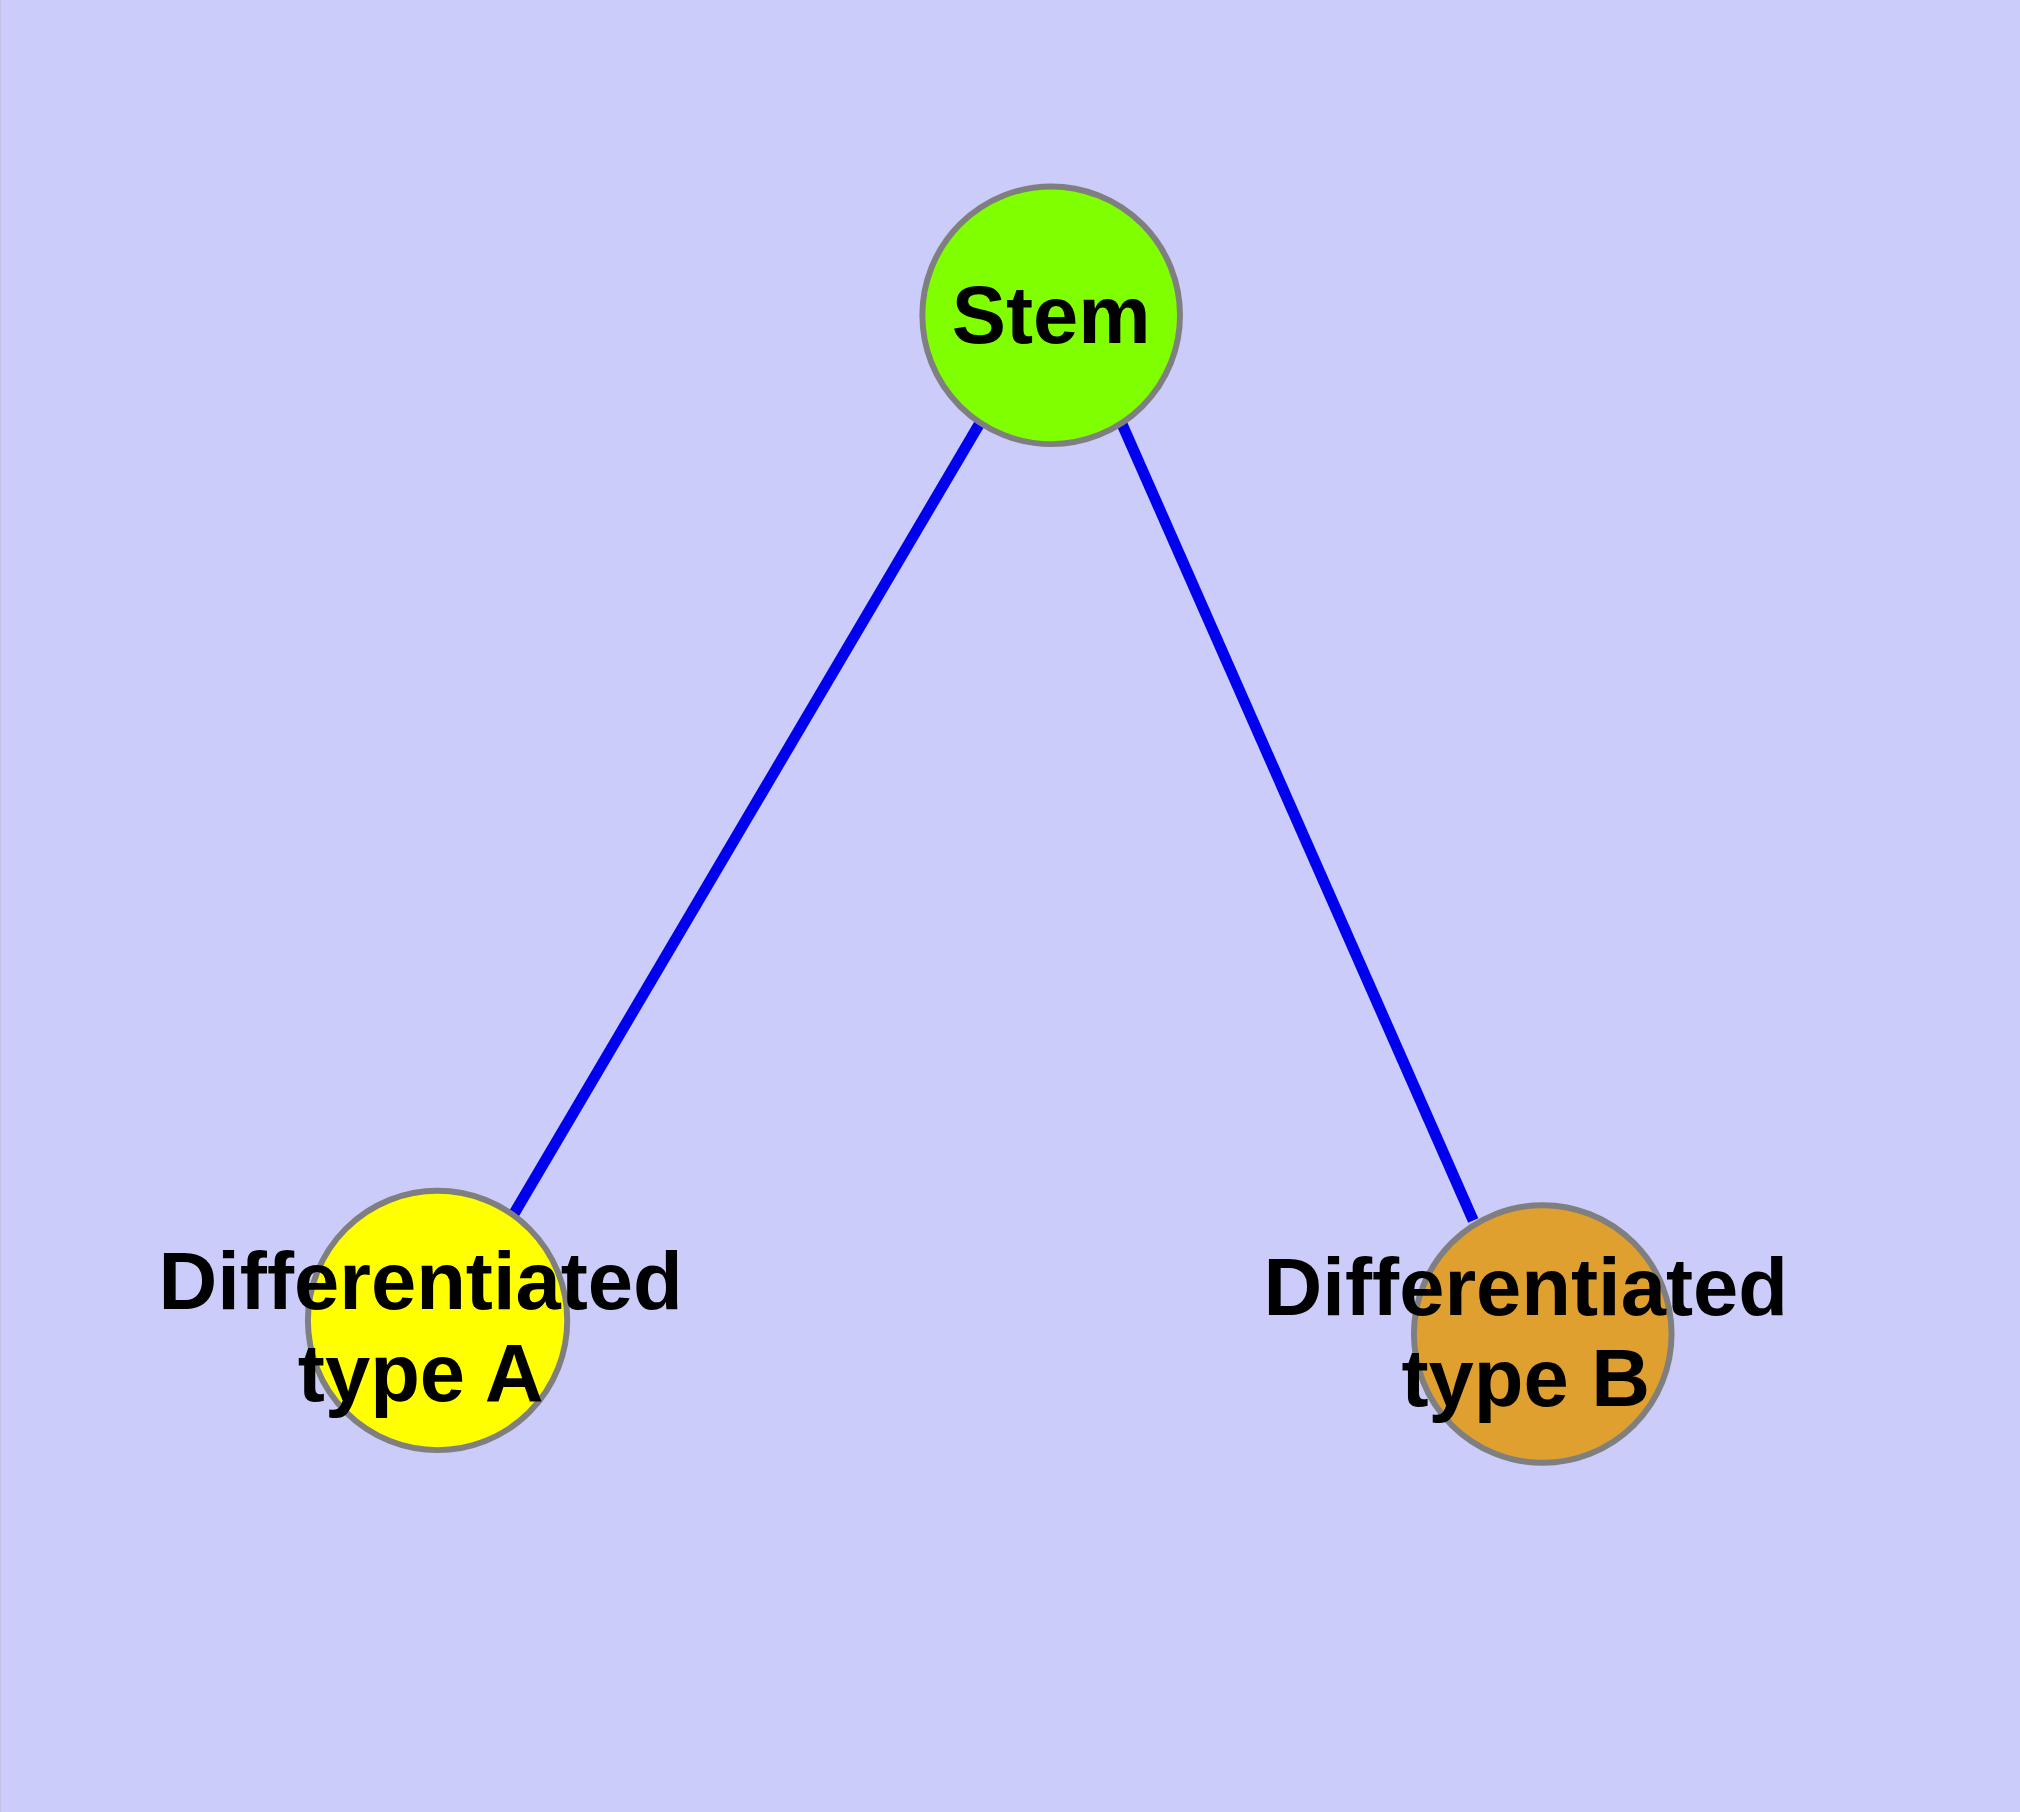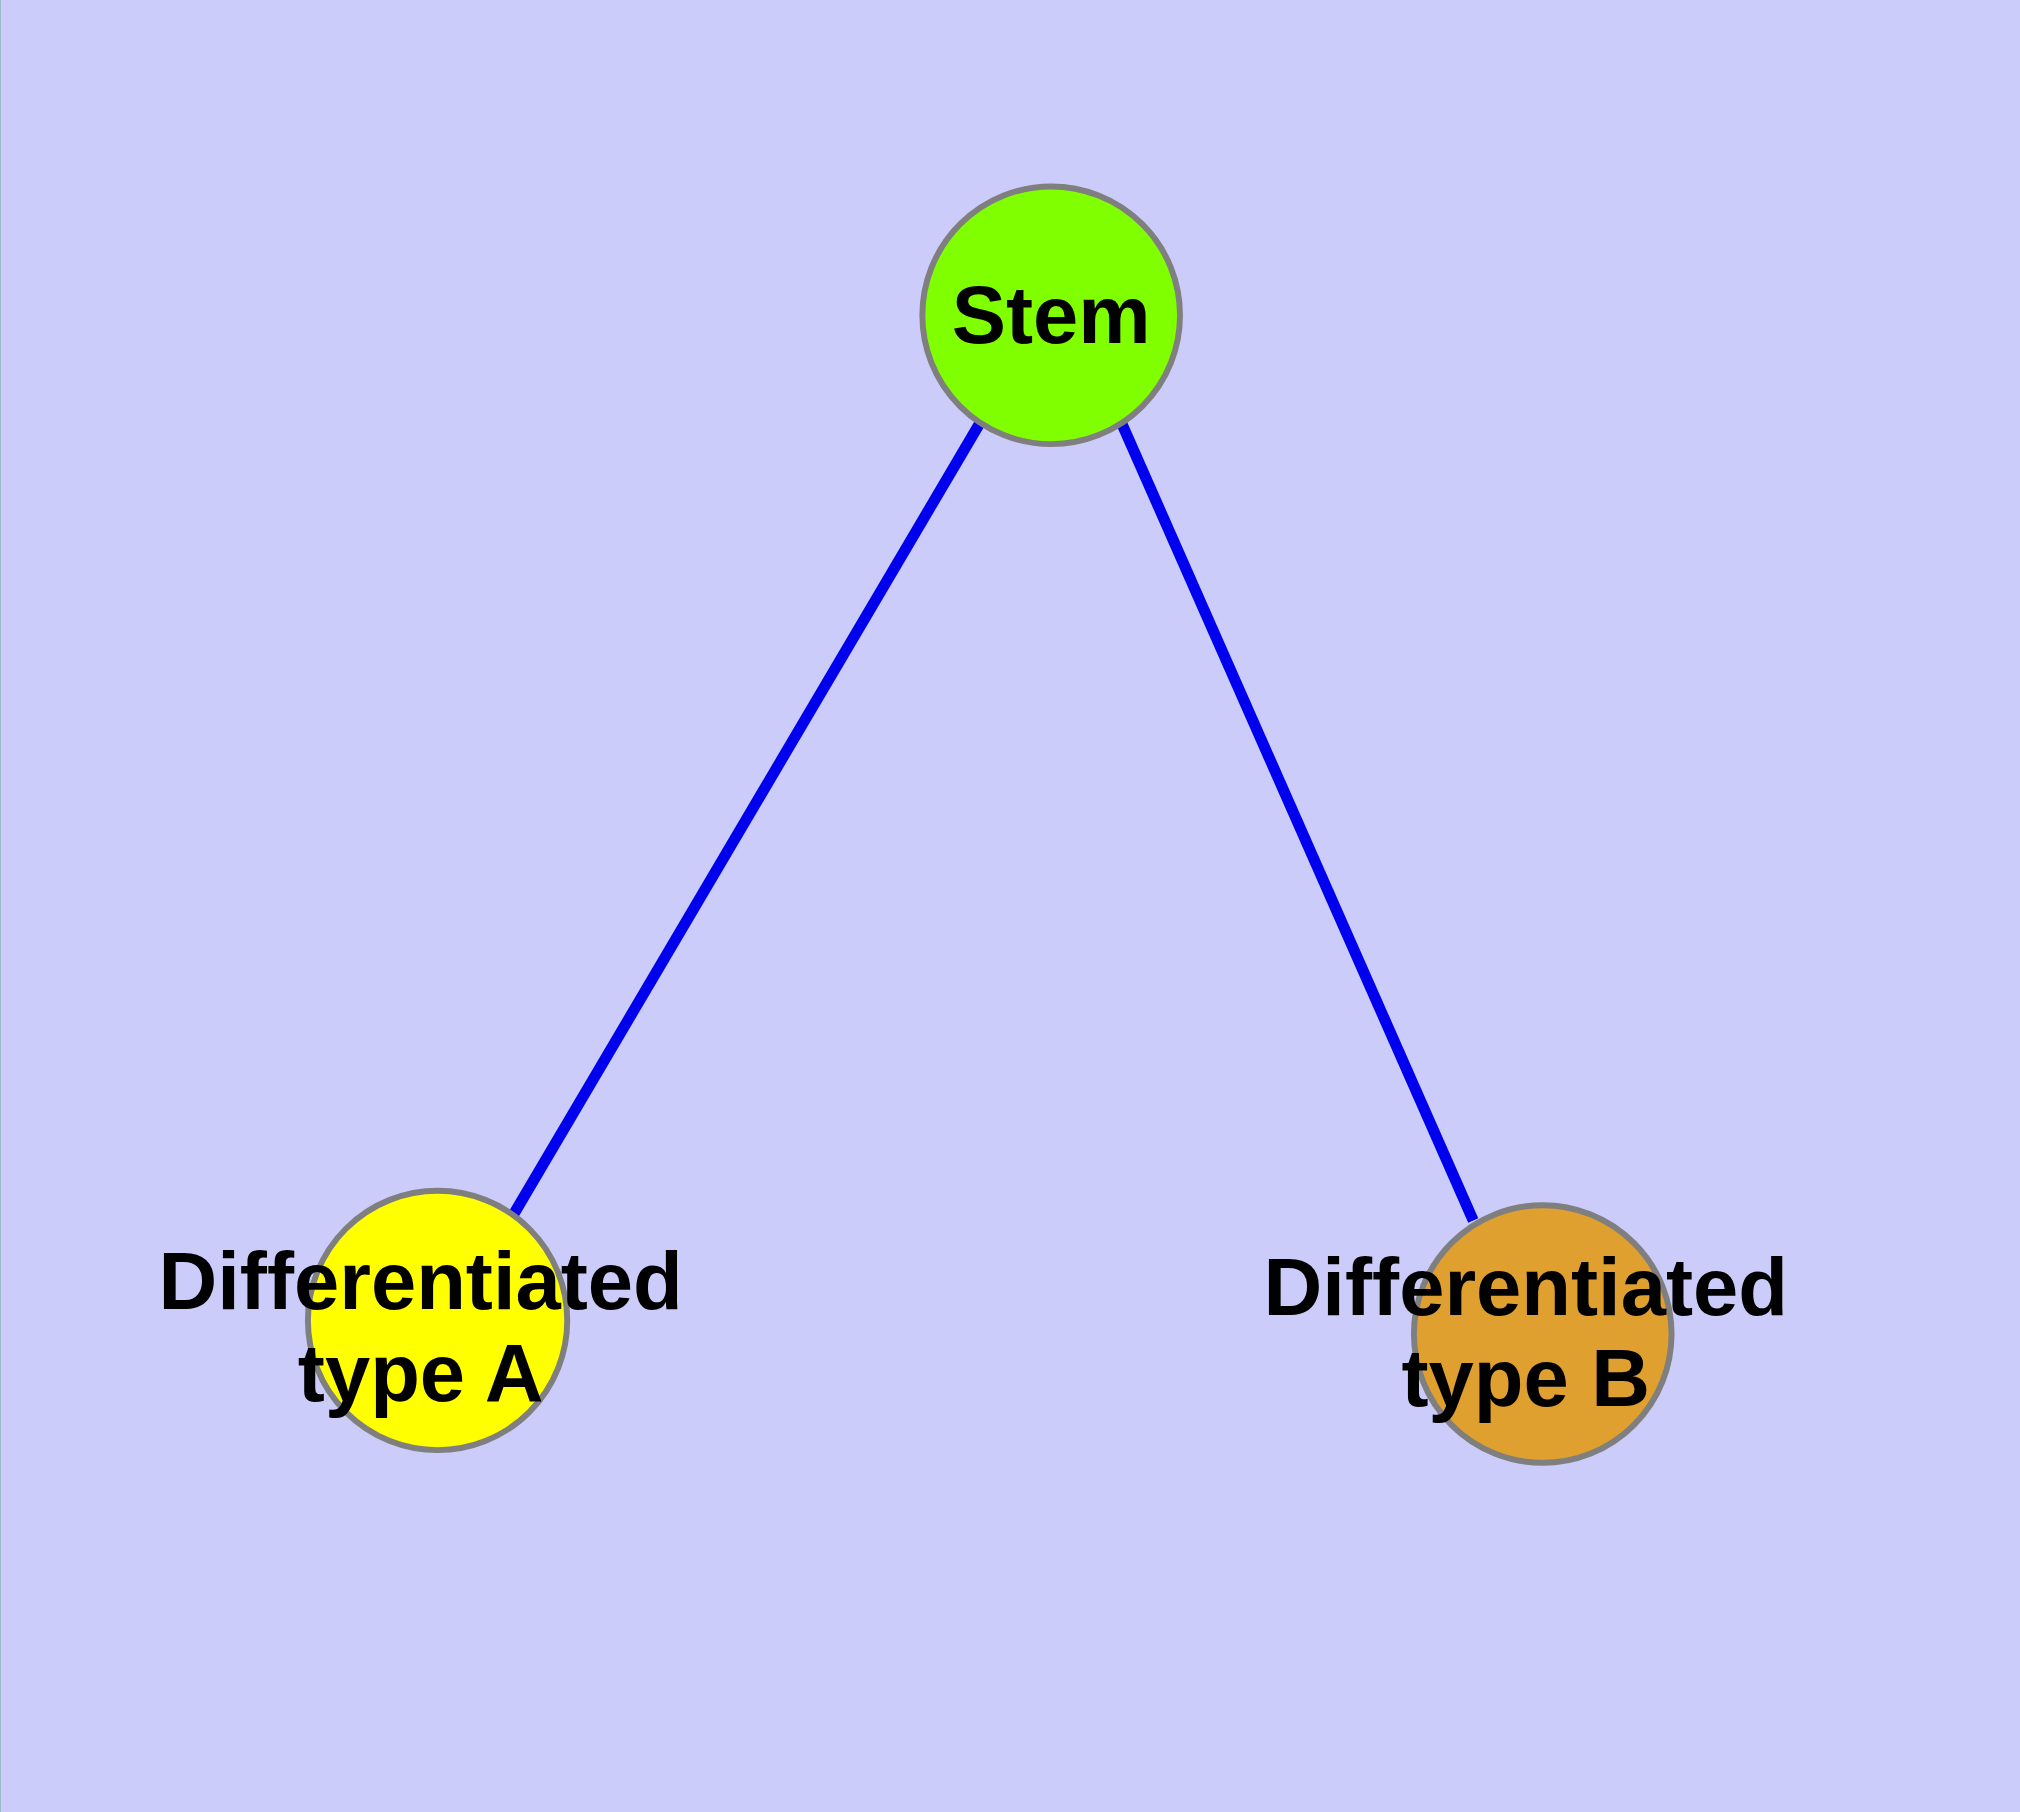--- a/index.html
+++ b/index.html
@@ -27,21 +27,21 @@
     font-weight: bold;
     fill: #000000;
     text-anchor: middle;
     dominant-baseline: auto;
     font-family: "Liberation Sans", "DejaVu Sans", sans-serif;
   }
 </style>
 </head>
 <body>
 
-<div id="canvas" style="background: #15803d; width: 2021px; height: 1812px;">
+<div id="canvas" style="background: #a3a3a3; width: 2021px; height: 1812px;">
   <svg id="graph-svg" viewBox="0 0 2384 2138" xmlns="http://www.w3.org/2000/svg">
 
     <rect x="0" y="0" width="2384" height="2138" fill="#ccccfa"></rect>
 
     <g>
       <line id="edge0" x1="1156" y1="499" x2="605" y2="1434" stroke="#0000ee" stroke-width="13" stroke-linecap="butt"></line>
       <line id="edge1" x1="1323" y1="499" x2="1738" y2="1440" stroke="#0000ee" stroke-width="13" stroke-linecap="butt"></line>
     </g>
 
     <g>

